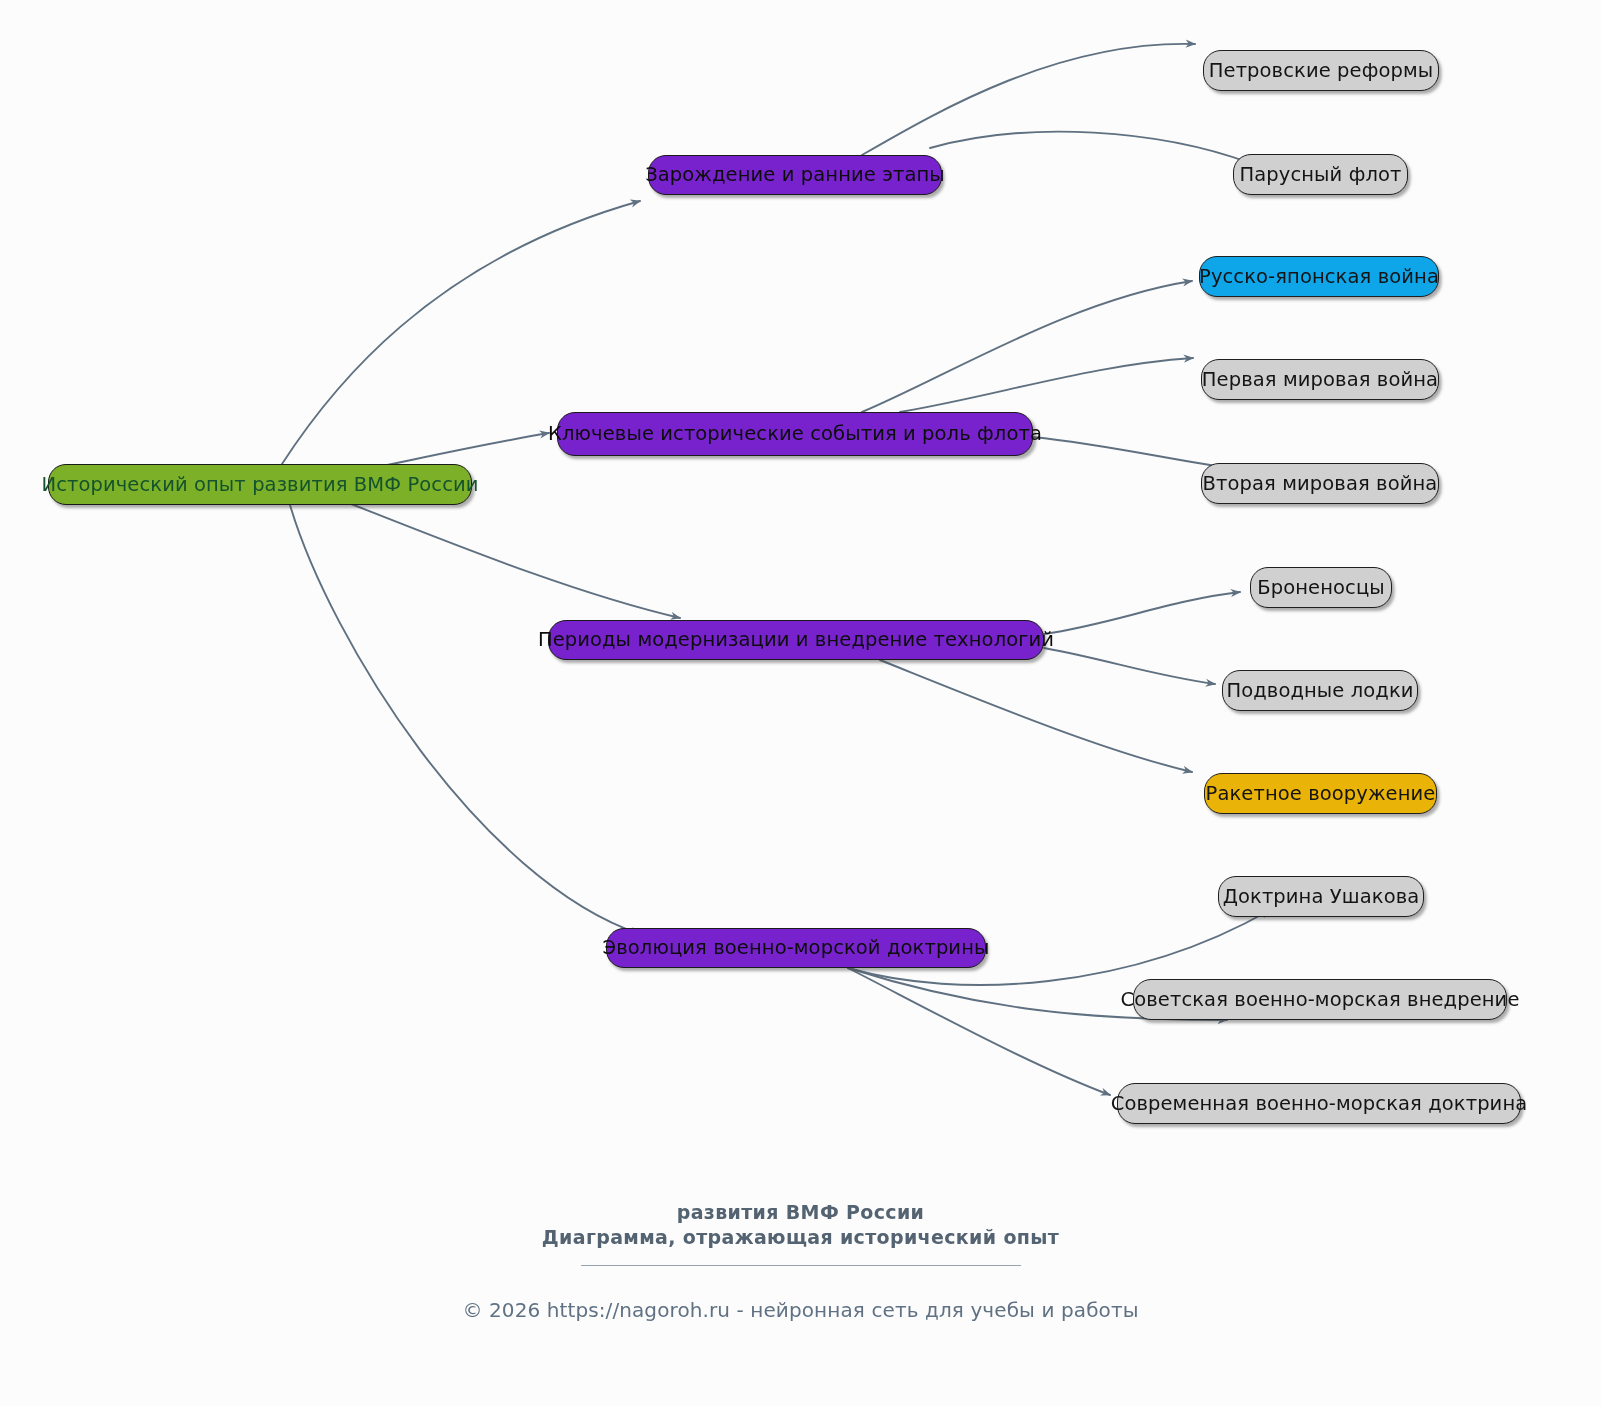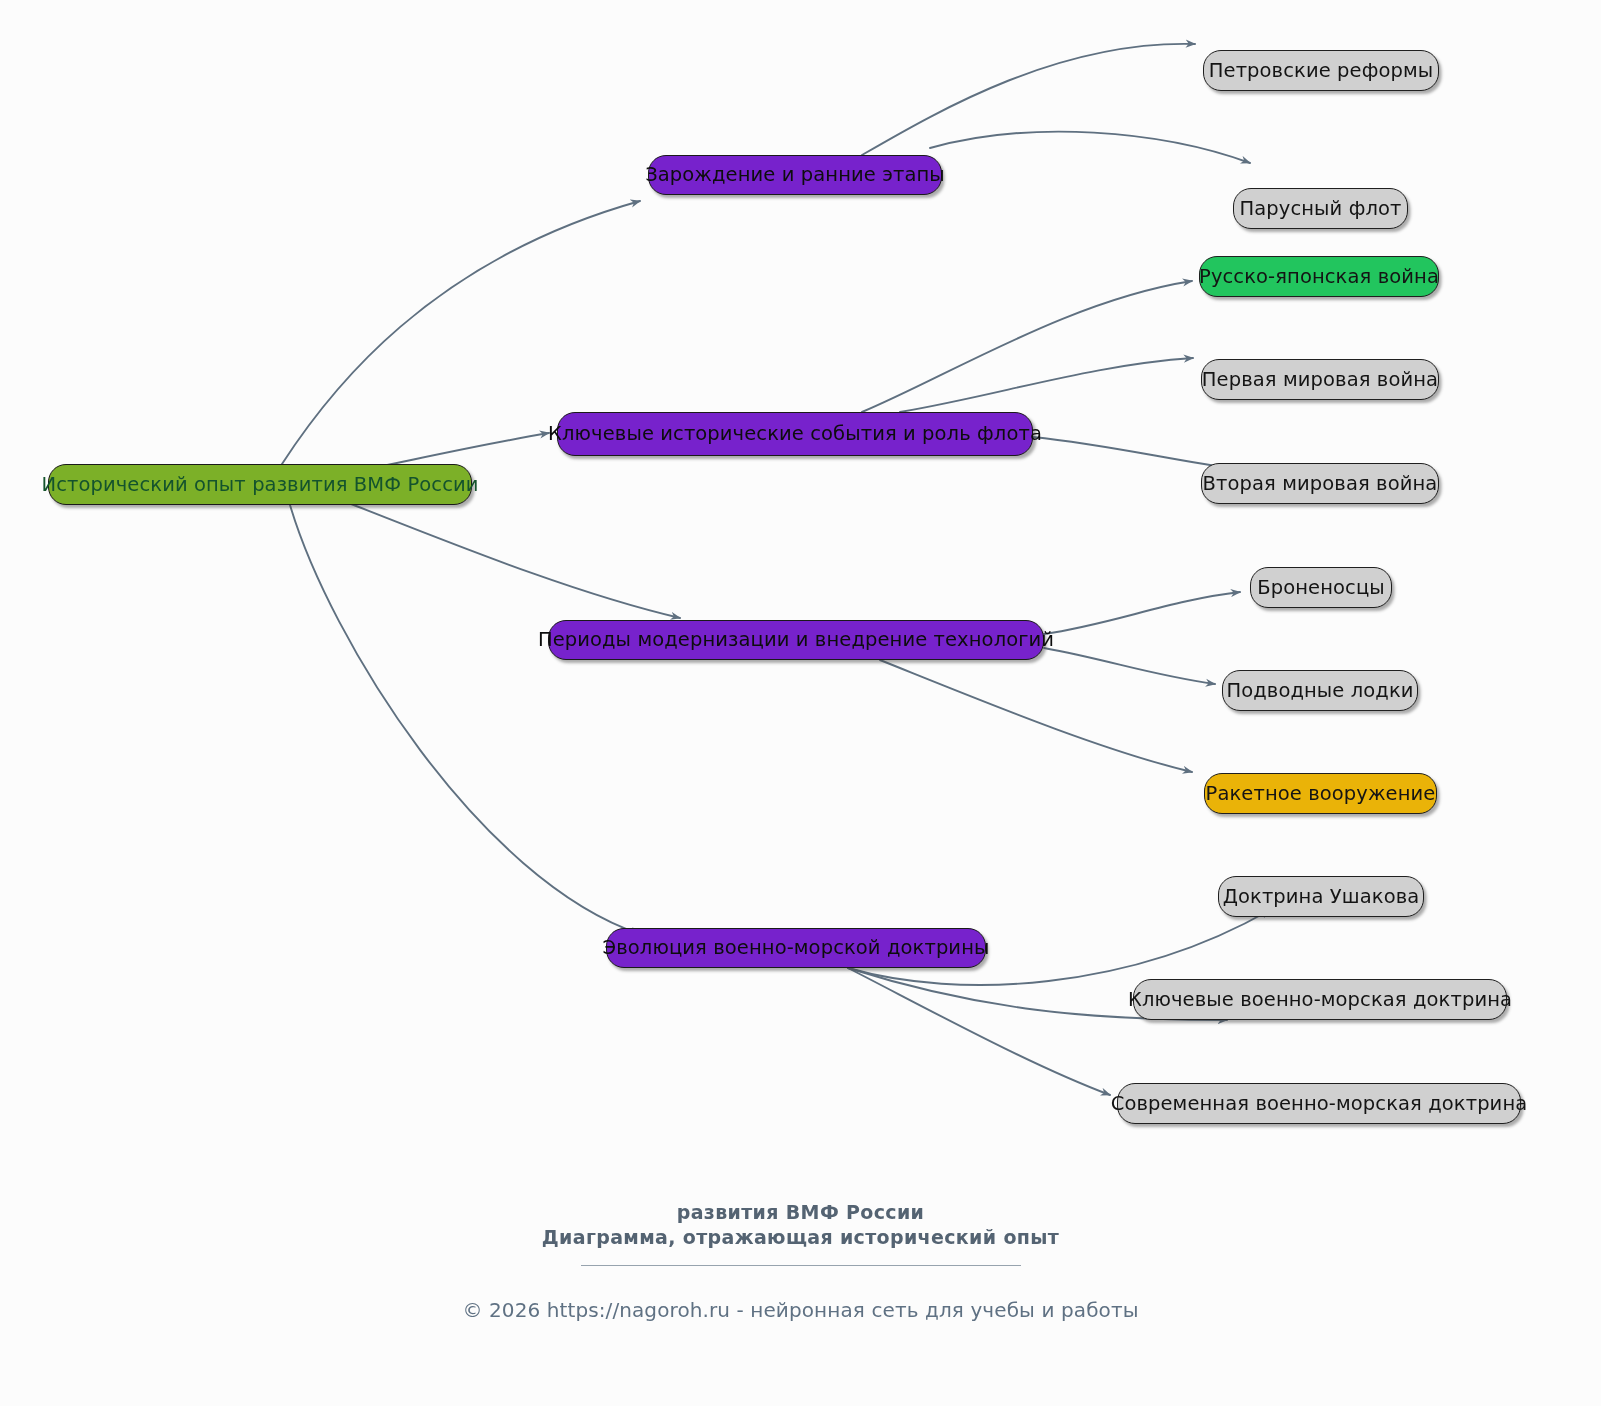--- a/index.html
+++ b/index.html
@@ -114,27 +114,27 @@
   <div id="nodes">
       <div class="node root" style="left: 48px; top: 464px; width: 424px; height: 41px; background: rgb(124, 176, 40);">
         <span>Исторический опыт развития ВМФ России</span>
       </div>
       <div class="node branch" style="left: 648px; top: 155px; width: 294px; height: 40px; background: rgb(119, 34, 204);">
         <span>Зарождение и ранние этапы</span>
       </div>
       <div class="node leaf" style="left: 1203px; top: 50px; width: 236px; height: 41px; background: rgb(208, 208, 208);">
         <span>Петровские реформы</span>
       </div>
-      <div class="node leaf" style="left: 1233px; top: 154px; width: 175px; height: 41px; background: rgb(208, 208, 208); margin-top: 34px;">
+      <div class="node leaf" style="left: 1233px; top: 154px; width: 175px; height: 41px; background: rgb(208, 208, 208);">
         <span>Парусный флот</span>
       </div>
       <div class="node branch" style="left: 557px; top: 412px; width: 476px; height: 44px; background: rgb(119, 34, 204);">
         <span>Ключевые исторические события и роль флота</span>
       </div>
-      <div class="node leaf" style="left: 1199px; top: 256px; width: 240px; height: 41px; background: #22c55e;">
+      <div class="node leaf" style="left: 1199px; top: 256px; width: 240px; height: 41px; background: #0ea5e9;">
         <span>Русско-японская война</span>
       </div>
       <div class="node leaf" style="left: 1201px; top: 359px; width: 238px; height: 41px; background: rgb(208, 208, 208);">
         <span>Первая мировая война</span>
       </div>
       <div class="node leaf" style="left: 1201px; top: 463px; width: 238px; height: 41px; background: rgb(208, 208, 208);">
         <span>Вторая мировая война</span>
       </div>
       <div class="node branch" style="left: 548px; top: 620px; width: 496px; height: 40px; background: rgb(119, 34, 204);">
         <span>Периоды модернизации и внедрение технологий</span>
@@ -148,21 +148,21 @@
       <div class="node leaf" style="left: 1204px; top: 773px; width: 233px; height: 41px; background: #eab308;">
         <span>Ракетное вооружение</span>
       </div>
       <div class="node branch" style="left: 606px; top: 928px; width: 380px; height: 40px; background: rgb(119, 34, 204);">
         <span>Эволюция военно-морской доктрины</span>
       </div>
       <div class="node leaf" style="left: 1218px; top: 876px; width: 206px; height: 41px; background: rgb(208, 208, 208);">
         <span>Доктрина Ушакова</span>
       </div>
       <div class="node leaf" style="left: 1133px; top: 979px; width: 374px; height: 41px; background: rgb(208, 208, 208);">
-        <span>Ключевые военно-морская доктрина</span>
+        <span>Советская военно-морская внедрение</span>
       </div>
       <div class="node leaf" style="left: 1117px; top: 1083px; width: 404px; height: 41px; background: rgb(208, 208, 208);">
         <span>Современная военно-морская доктрина</span>
       </div>
     </div>
 
   <div id="footer" style="top:1200px;">
     <div class="footer-title">
       <div>развития ВМФ России</div>
       <div>Диаграмма, отражающая исторический опыт</div>

